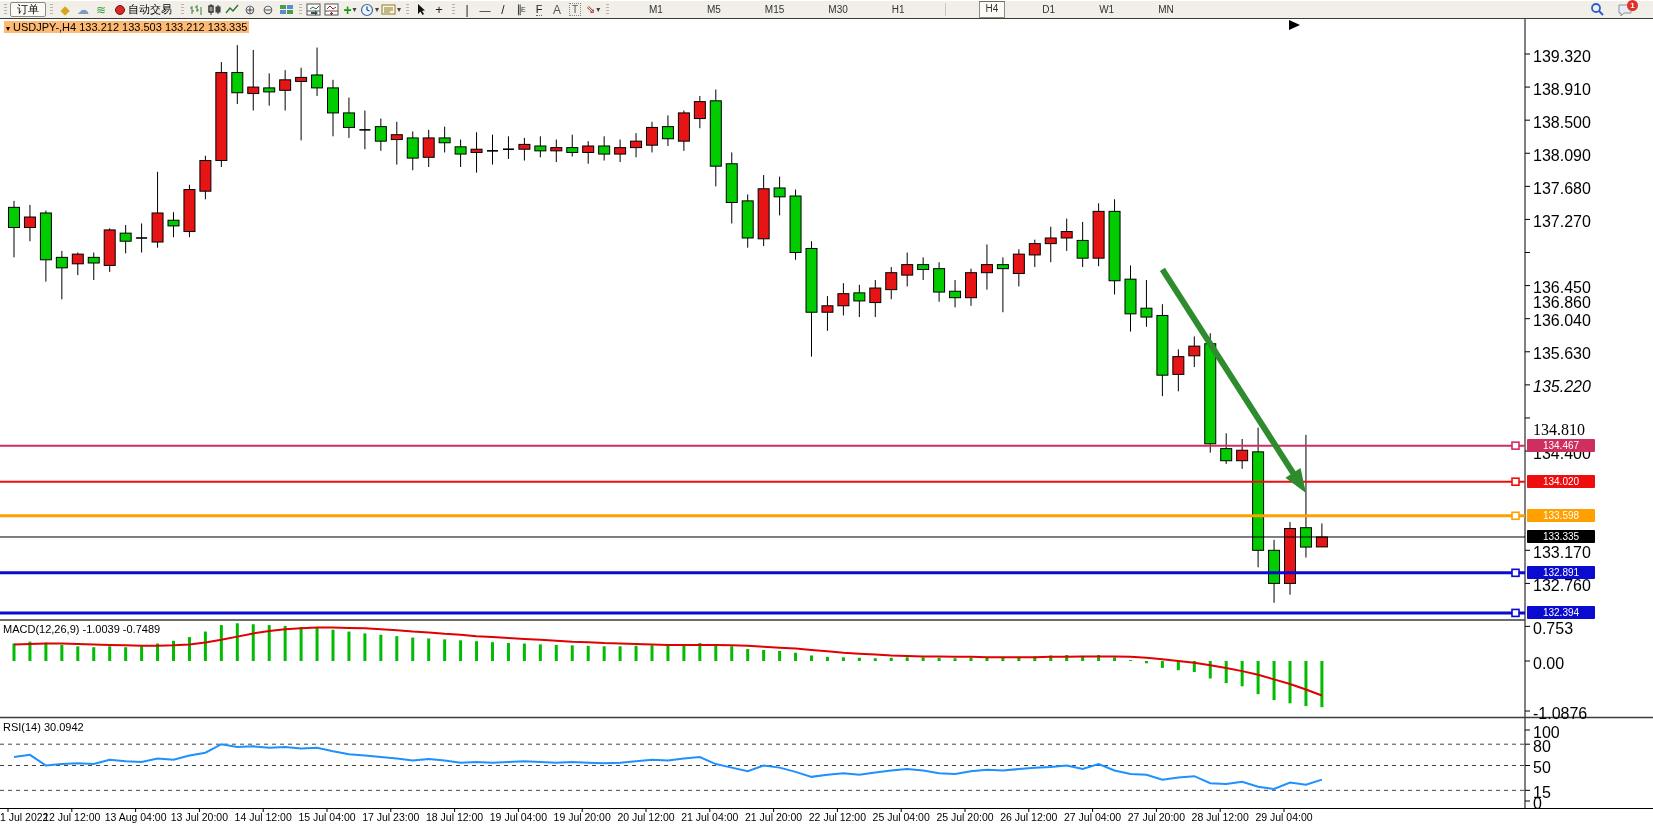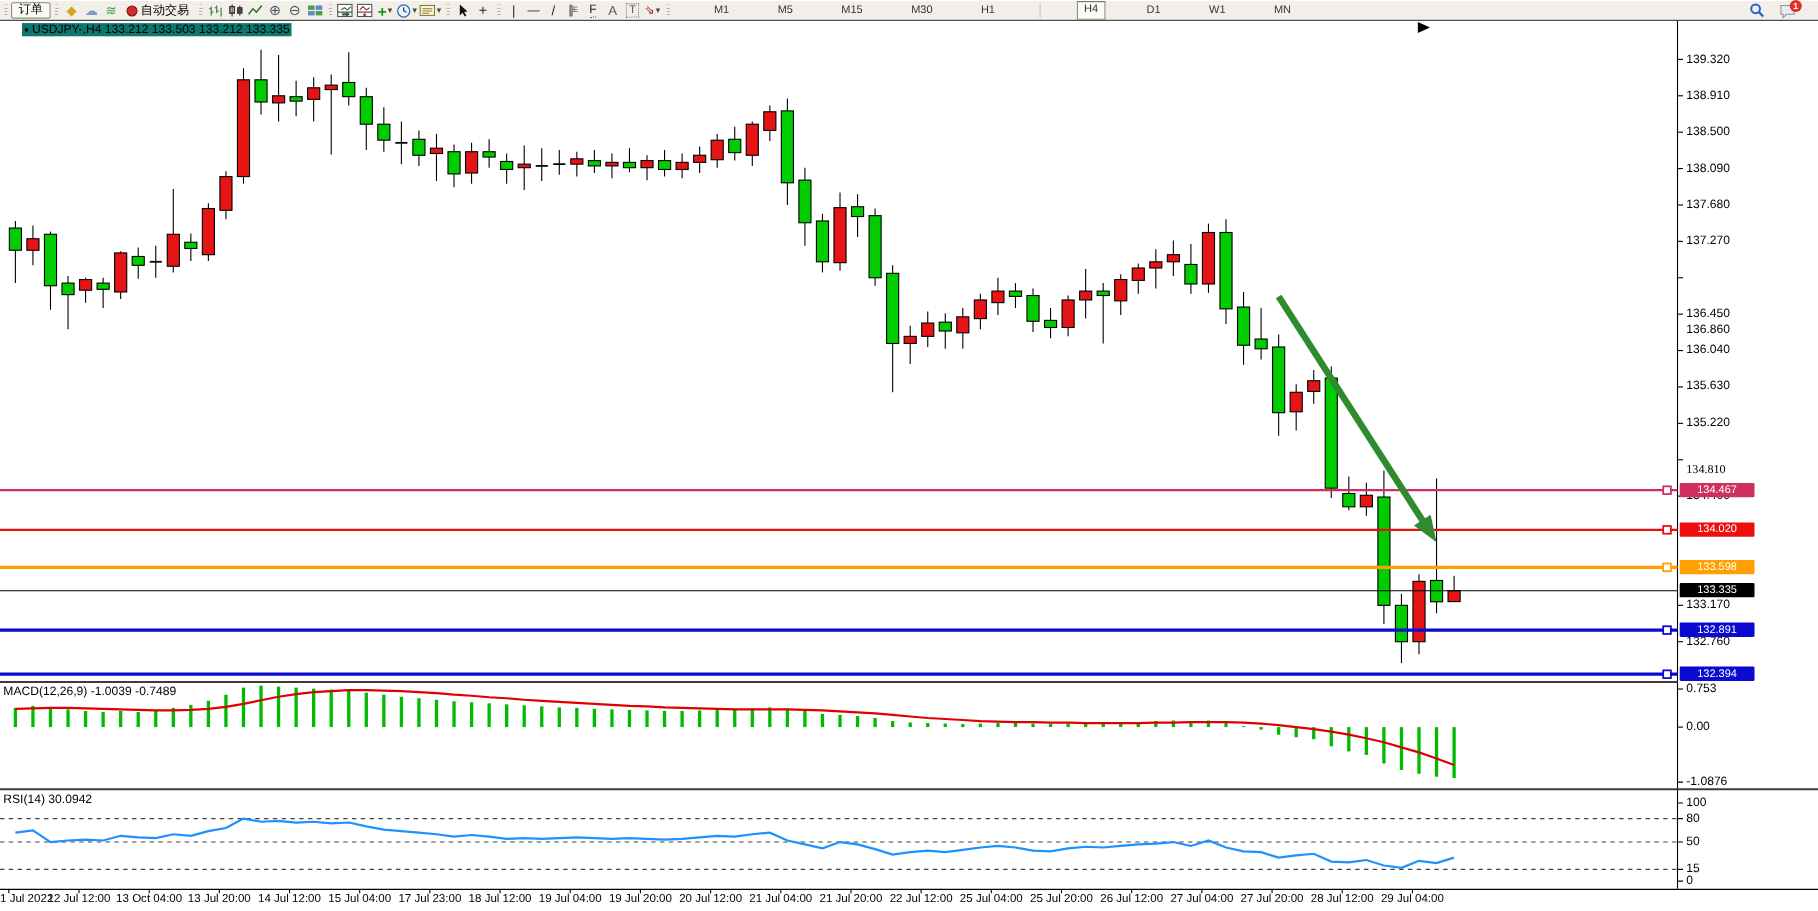--- a/index.html
+++ b/index.html
@@ -23,23 +23,23 @@
   .tf-btn{font-size:10px;color:#333;padding:0 7px;height:15px;line-height:15px;cursor:default;}
   .tf-btn.active{background:#fcfbf4;border:1px solid #8f8d83;border-top-color:#6d6b63;
                  line-height:13px;padding:0 6px;}
   .tb-spacer{flex:1;}
   .badge{position:absolute;top:-2px;right:-5px;width:11px;height:11px;border-radius:50%;
          background:#e03028;color:#fff;font-size:8px;line-height:11px;text-align:center;font-weight:bold;}
   .boxed{border:1px dotted #888;padding:0 2px;line-height:11px;height:11px;font-size:10px;}
   .fibd{border-bottom:1px dotted #666;}
   
   #cv{position:absolute;left:0;top:0;z-index:5;}
-  .chart-title{position:absolute;left:20px;top:21px;font-size:11px;z-index:10;background:#0f766e;padding:0 2px;}
+  .chart-title{position:absolute;left:4px;top:21px;font-size:11px;z-index:10;background:#fdba74;padding:0 2px;}
   .chart-title .mk{font-size:8px;margin-right:3px;}
-  .axis-lab{position:absolute;left:1533px;font-size:11px;color:#000;z-index:8;white-space:nowrap;}
+  .axis-lab{position:absolute;left:1533px;font-size:16px;color:#000;z-index:8;white-space:nowrap;}
   .tag{position:absolute;left:1527px;width:68px;height:13px;z-index:12;color:#fff;font-size:10px;
        line-height:13px;text-align:center;border-radius:1px;}
   .ind-label{position:absolute;left:3px;font-size:11px;z-index:10;white-space:nowrap;}
   .t-lab{position:absolute;font-size:10.5px;color:#000;z-index:8;width:74px;text-align:center;
          top:811px;white-space:nowrap;overflow:hidden;}
 </style>
 </head>
 <body>
 
 <div class="app">
@@ -551,42 +551,42 @@
       <div class="axis-lab" style="top: 47.5px; left: 1533px;">139.320</div>
       <div class="axis-lab" style="top: 80.587px; left: 1533px;">138.910</div>
       <div class="axis-lab" style="top: 113.674px; left: 1533px;">138.500</div>
       <div class="axis-lab" style="top: 146.761px; left: 1533px;">138.090</div>
       <div class="axis-lab" style="top: 179.848px; left: 1533px;">137.680</div>
       <div class="axis-lab" style="top: 212.935px; left: 1533px;">137.270</div>
       <div class="axis-lab" style="top: 246.022px; left: 1533px; margin-top: 48px;">136.860</div>
       <div class="axis-lab" style="top: 279.109px; left: 1533px;">136.450</div>
       <div class="axis-lab" style="top: 312.196px; left: 1533px;">136.040</div>
       <div class="axis-lab" style="top: 345.283px; left: 1533px;">135.630</div>
-      <div class="axis-lab" style="top: 378.37px; left: 1533px;">135.220</div>
+      <div class="axis-lab" style="top: 378.37px; left: 1533px; font-style: italic;">135.220</div>
       <div class="axis-lab" style="top: 421px; left: 1533px; font-family: Liberation Serif, serif;">134.810</div>
       <div class="axis-lab" style="top: 444.544px; left: 1533px;">134.400</div>
       <div class="axis-lab" style="top: 543.805px; left: 1533px;">133.170</div>
       <div class="axis-lab" style="top: 576.892px; left: 1533px;">132.760</div>
       <div class="tag" style="top: 439.137px; background: rgb(207, 47, 95);">134.467</div>
       <div class="tag" style="top: 475.21px; background: rgb(238, 14, 14);">134.020</div>
       <div class="tag" style="top: 509.265px; background: rgb(255, 159, 0);">133.598</div>
       <div class="tag" style="top: 530.489px; background: rgb(0, 0, 0);">133.335</div>
       <div class="tag" style="top: 566.32px; background: rgb(10, 10, 208);">132.891</div>
       <div class="tag" style="top: 606.428px; background: rgb(10, 10, 208);">132.394</div>
       <div class="axis-lab" style="top: 619.862px; left: 1533px;">0.753</div>
       <div class="axis-lab" style="top: 654.5px; left: 1533px;">0.00</div>
       <div class="axis-lab" style="top: 704.53px; left: 1533px;">-1.0876</div>
       <div class="axis-lab" style="top: 723.5px; left: 1533px;">100</div>
       <div class="axis-lab" style="top: 737.7px; left: 1533px;">80</div>
       <div class="axis-lab" style="top: 759px; left: 1533px;">50</div>
       <div class="axis-lab" style="top: 783.85px; left: 1533px;">15</div>
       <div class="axis-lab" style="top: 794.5px; left: 1533px;">0</div>
       <div class="t-lab" style="left: 0px; text-align: left;">1 Jul 2022</div>
       <div class="t-lab" style="left: 34.8px;">12 Jul 12:00</div>
-      <div class="t-lab" style="left: 98.6px;">13 Oct 04:00</div>
+      <div class="t-lab" style="left: 98.6px;">13 Aug 04:00</div>
       <div class="t-lab" style="left: 162.4px;">13 Jul 20:00</div>
       <div class="t-lab" style="left: 226.2px;">14 Jul 12:00</div>
       <div class="t-lab" style="left: 290px;">15 Jul 04:00</div>
       <div class="t-lab" style="left: 353.8px;">17 Jul 23:00</div>
       <div class="t-lab" style="left: 417.6px;">18 Jul 12:00</div>
       <div class="t-lab" style="left: 481.4px;">19 Jul 04:00</div>
       <div class="t-lab" style="left: 545.2px;">19 Jul 20:00</div>
       <div class="t-lab" style="left: 609px;">20 Jul 12:00</div>
       <div class="t-lab" style="left: 672.8px;">21 Jul 04:00</div>
       <div class="t-lab" style="left: 736.6px;">21 Jul 20:00</div>

